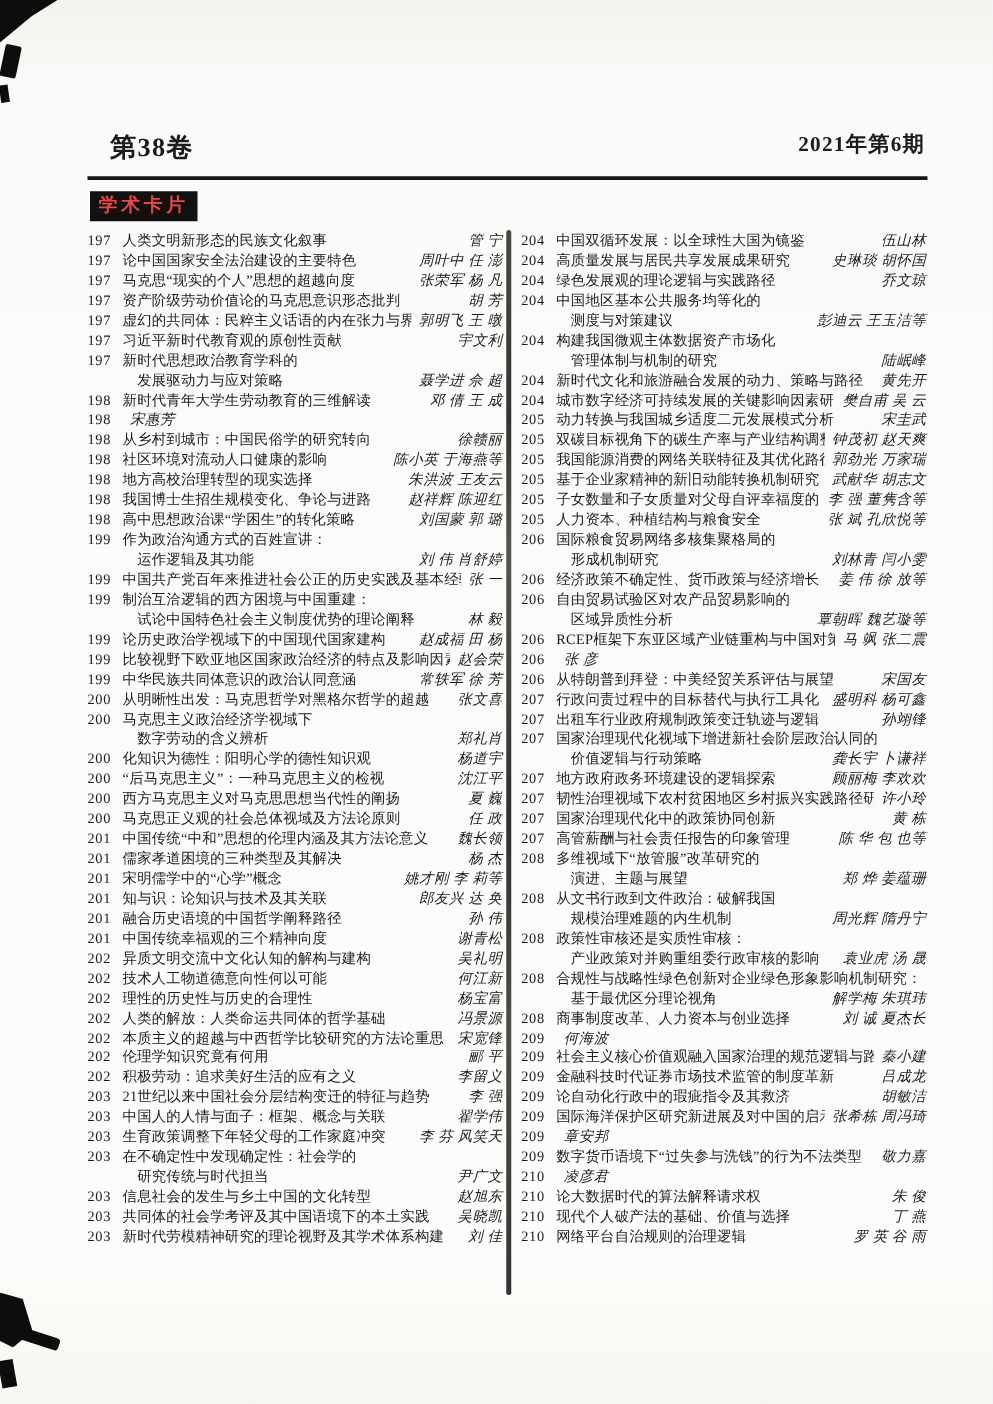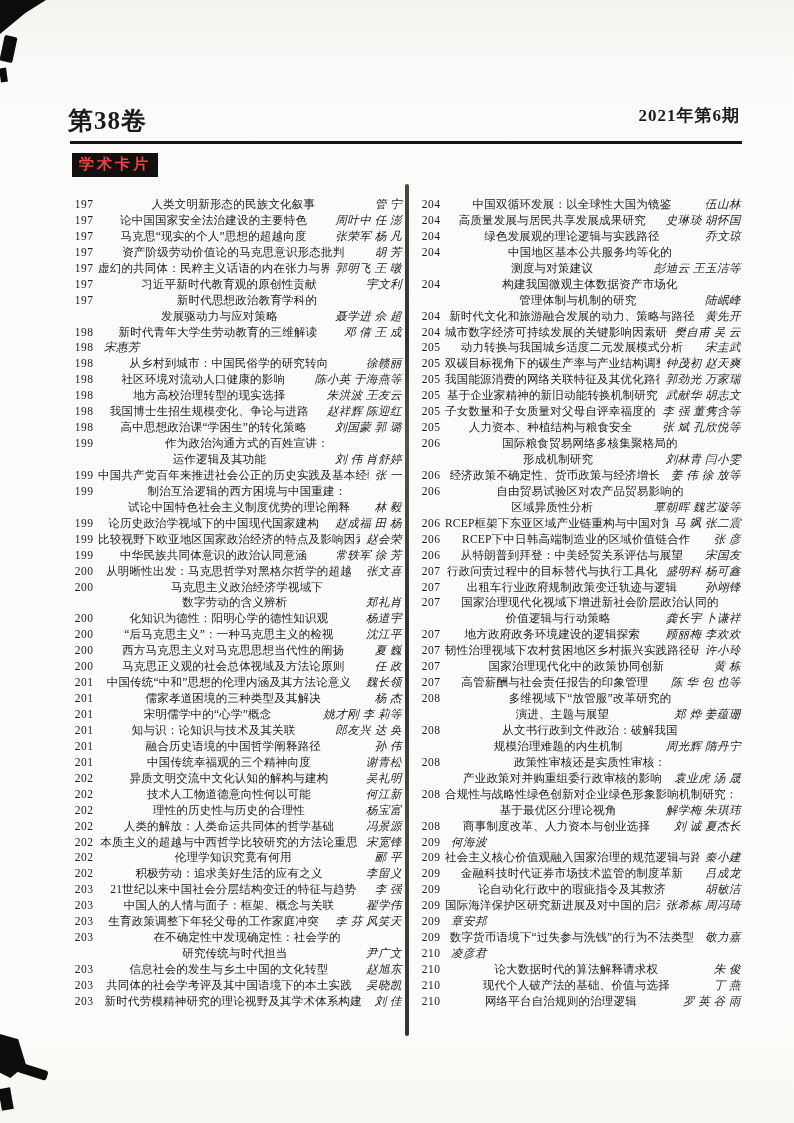--- a/index.html
+++ b/index.html
@@ -19,29 +19,29 @@
   .art-edge2{left:0;top:68px;width:7px;height:14px;transform:rotate(-8deg);}
   .art-bottom1{left:0;top:1034px;width:26px;height:44px;clip-path:polygon(0 0,70% 12%,100% 70%,40% 100%,0 88%);}
   .art-bottom2{left:14px;top:1066px;width:34px;height:10px;transform:rotate(18deg);border-radius:3px;}
   .art-bottom3{left:0;top:1088px;width:12px;height:22px;transform:rotate(-10deg);}
   .gutter{
     position:absolute;left:405px;top:184px;width:4px;height:852px;
     background:linear-gradient(180deg,#2a2824 0%,#11100e 18%,#3a3833 30%,#0c0b0a 55%,#2f2d29 75%,#11100e 100%);
     opacity:.85;border-radius:2px;
   }
   
-  .vol{position:absolute;left:68px;top:104px;font-size:25px;font-weight:bold;letter-spacing:1px;}
+  .vol{position:absolute;left:88px;top:104px;font-size:21px;font-weight:bold;letter-spacing:1px;}
   .issue{position:absolute;right:54px;top:104px;font-size:17px;font-weight:bold;letter-spacing:1px;}
   .rule{position:absolute;left:70px;right:52px;top:141px;height:3px;background:#171615;}
   .badge{
     position:absolute;left:72px;top:153px;background:#121110;color:#ef4444;
     font-size:15px;font-weight:bold;padding:2px 7px 3px;letter-spacing:3px;
   }
   
-  .col{position:absolute;top:197px;font-size:11.5px;line-height:15.95px;text-align:center;}
+  .col{position:absolute;top:186px;font-size:11.5px;line-height:15.95px;}
   .col-left{left:70px;width:332px;}
   .col-right{left:417px;width:324px;}
   .line{display:flex;align-items:baseline;height:15.95px;}
   .pg{flex:none;width:28px;letter-spacing:.5px;}
   .ttl{flex:1 1 auto;white-space:nowrap;overflow:hidden;letter-spacing:.2px;}
   .auth{flex:none;white-space:pre;margin-left:6px;font-style:italic;letter-spacing:.5px;}
 </style>
 </head>
 <body>
 
@@ -416,21 +416,20 @@
         <span class="ttl">　区域异质性分析</span>
         <span class="auth">覃朝晖 魏艺璇等</span>
       </div>
       <div class="line">
         <span class="pg">206</span>
         <span class="ttl">RCEP框架下东亚区域产业链重构与中国对策</span>
         <span class="auth">马 飒 张二震</span>
       </div>
       <div class="line">
         <span class="pg">206</span>
-        <span class="ttl">RCEP下中日韩高端制造业的区域价值链合作</span>
         <span class="auth">张 彦</span>
       </div>
       <div class="line">
         <span class="pg">206</span>
         <span class="ttl">从特朗普到拜登：中美经贸关系评估与展望</span>
         <span class="auth">宋国友</span>
       </div>
       <div class="line">
         <span class="pg">207</span>
         <span class="ttl">行政问责过程中的目标替代与执行工具化</span>

